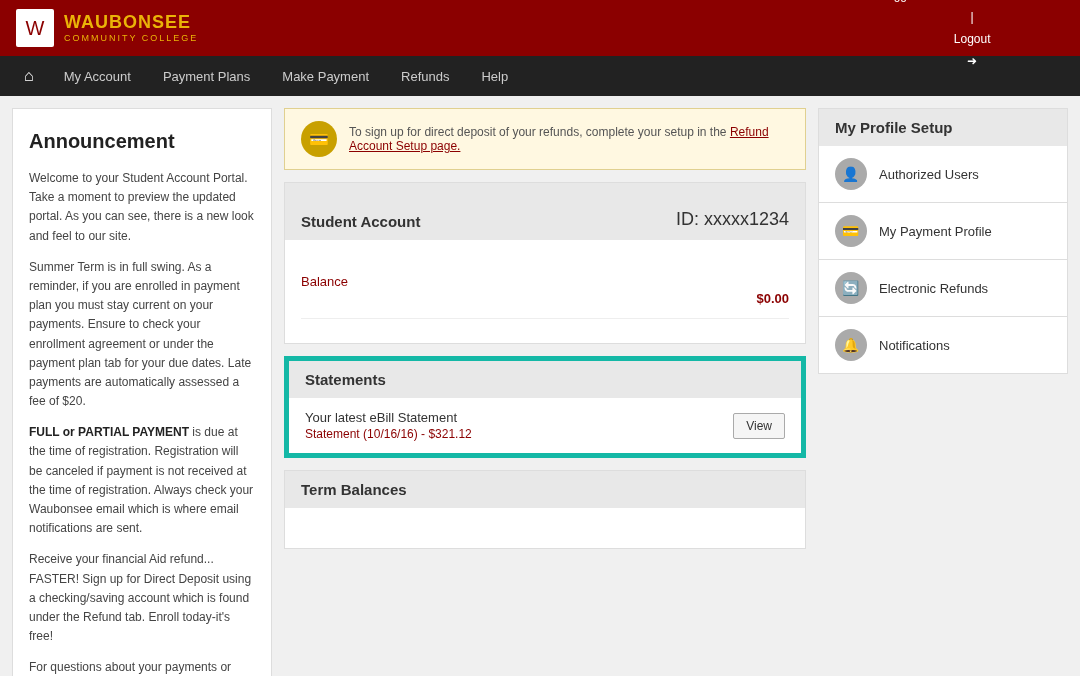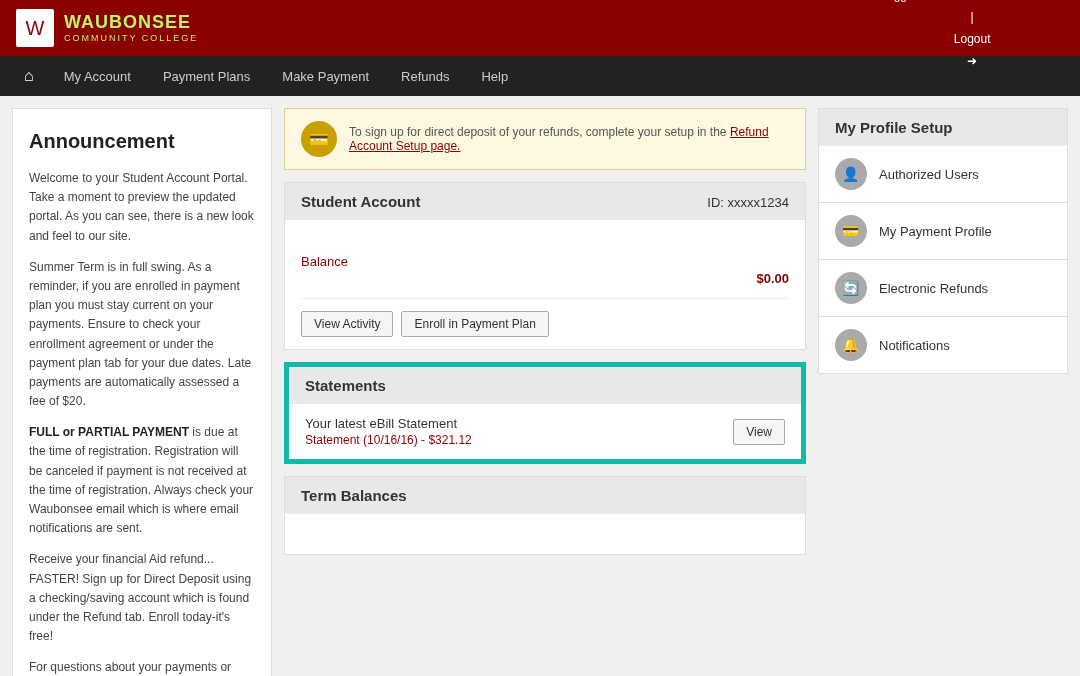--- a/index.html
+++ b/index.html
@@ -24,21 +24,21 @@
       height: 38px;
       background: #fff;
       border-radius: 2px;
       display: flex;
       align-items: center;
       justify-content: center;
       font-size: 20px;
       color: #8b0000;
     }
     .logo-text {
-      color: #bef264;
+      color: #eab308;
       line-height: 1.2;
     }
     .logo-text .main { font-size: 18px; font-weight: bold; letter-spacing: 1px; }
     .logo-text .sub { font-size: 9px; letter-spacing: 2px; }
     .header-user {
       color: #fff;
       font-size: 12px;
       display: flex;
       align-items: center;
       gap: 8px;
@@ -145,21 +145,21 @@
       margin-bottom: 12px;
     }
     .card-header {
       background: #e8e8e8;
       padding: 10px 16px;
       display: flex;
       justify-content: space-between;
       align-items: flex-end;
     }
     .card-header h3 { font-size: 15px; font-weight: bold; color: #333; }
-    .card-header .id { font-size: 13px; color: #333; }
+    .card-header .id { font-size: 18px; color: #333; margin-top: 16px; }
     .card-body { padding: 12px 16px; }
     .balance-row {
       display: flex;
       justify-content: space-between;
       align-items: center;
       padding: 4px 0 12px 0;
       border-bottom: 1px solid #eee;
       margin-bottom: 12px;
     }
     .balance-label { color: #8b0000; font-weight: normal; font-size: 13px; }
@@ -283,24 +283,20 @@
     <div class="card">
       <div class="card-header">
         <h3>Student Account</h3>
         <span class="id">ID: xxxxx1234</span>
       </div>
       <div class="card-body">
         <div class="balance-row">
           <span class="balance-label">Balance</span>
           <span class="balance-amount">$0.00</span>
         </div>
-        <div class="card-actions">
-          <button class="btn">View Activity</button>
-          <button class="btn">Enroll in Payment Plan</button>
-        </div>
       </div>
     </div>
 
     <div class="statements-card">
       <div class="statements-header">
         <h3>Statements</h3>
       </div>
       <div class="statements-body">
         <div class="statement-info">
           <div class="title">Your latest eBill Statement</div>

